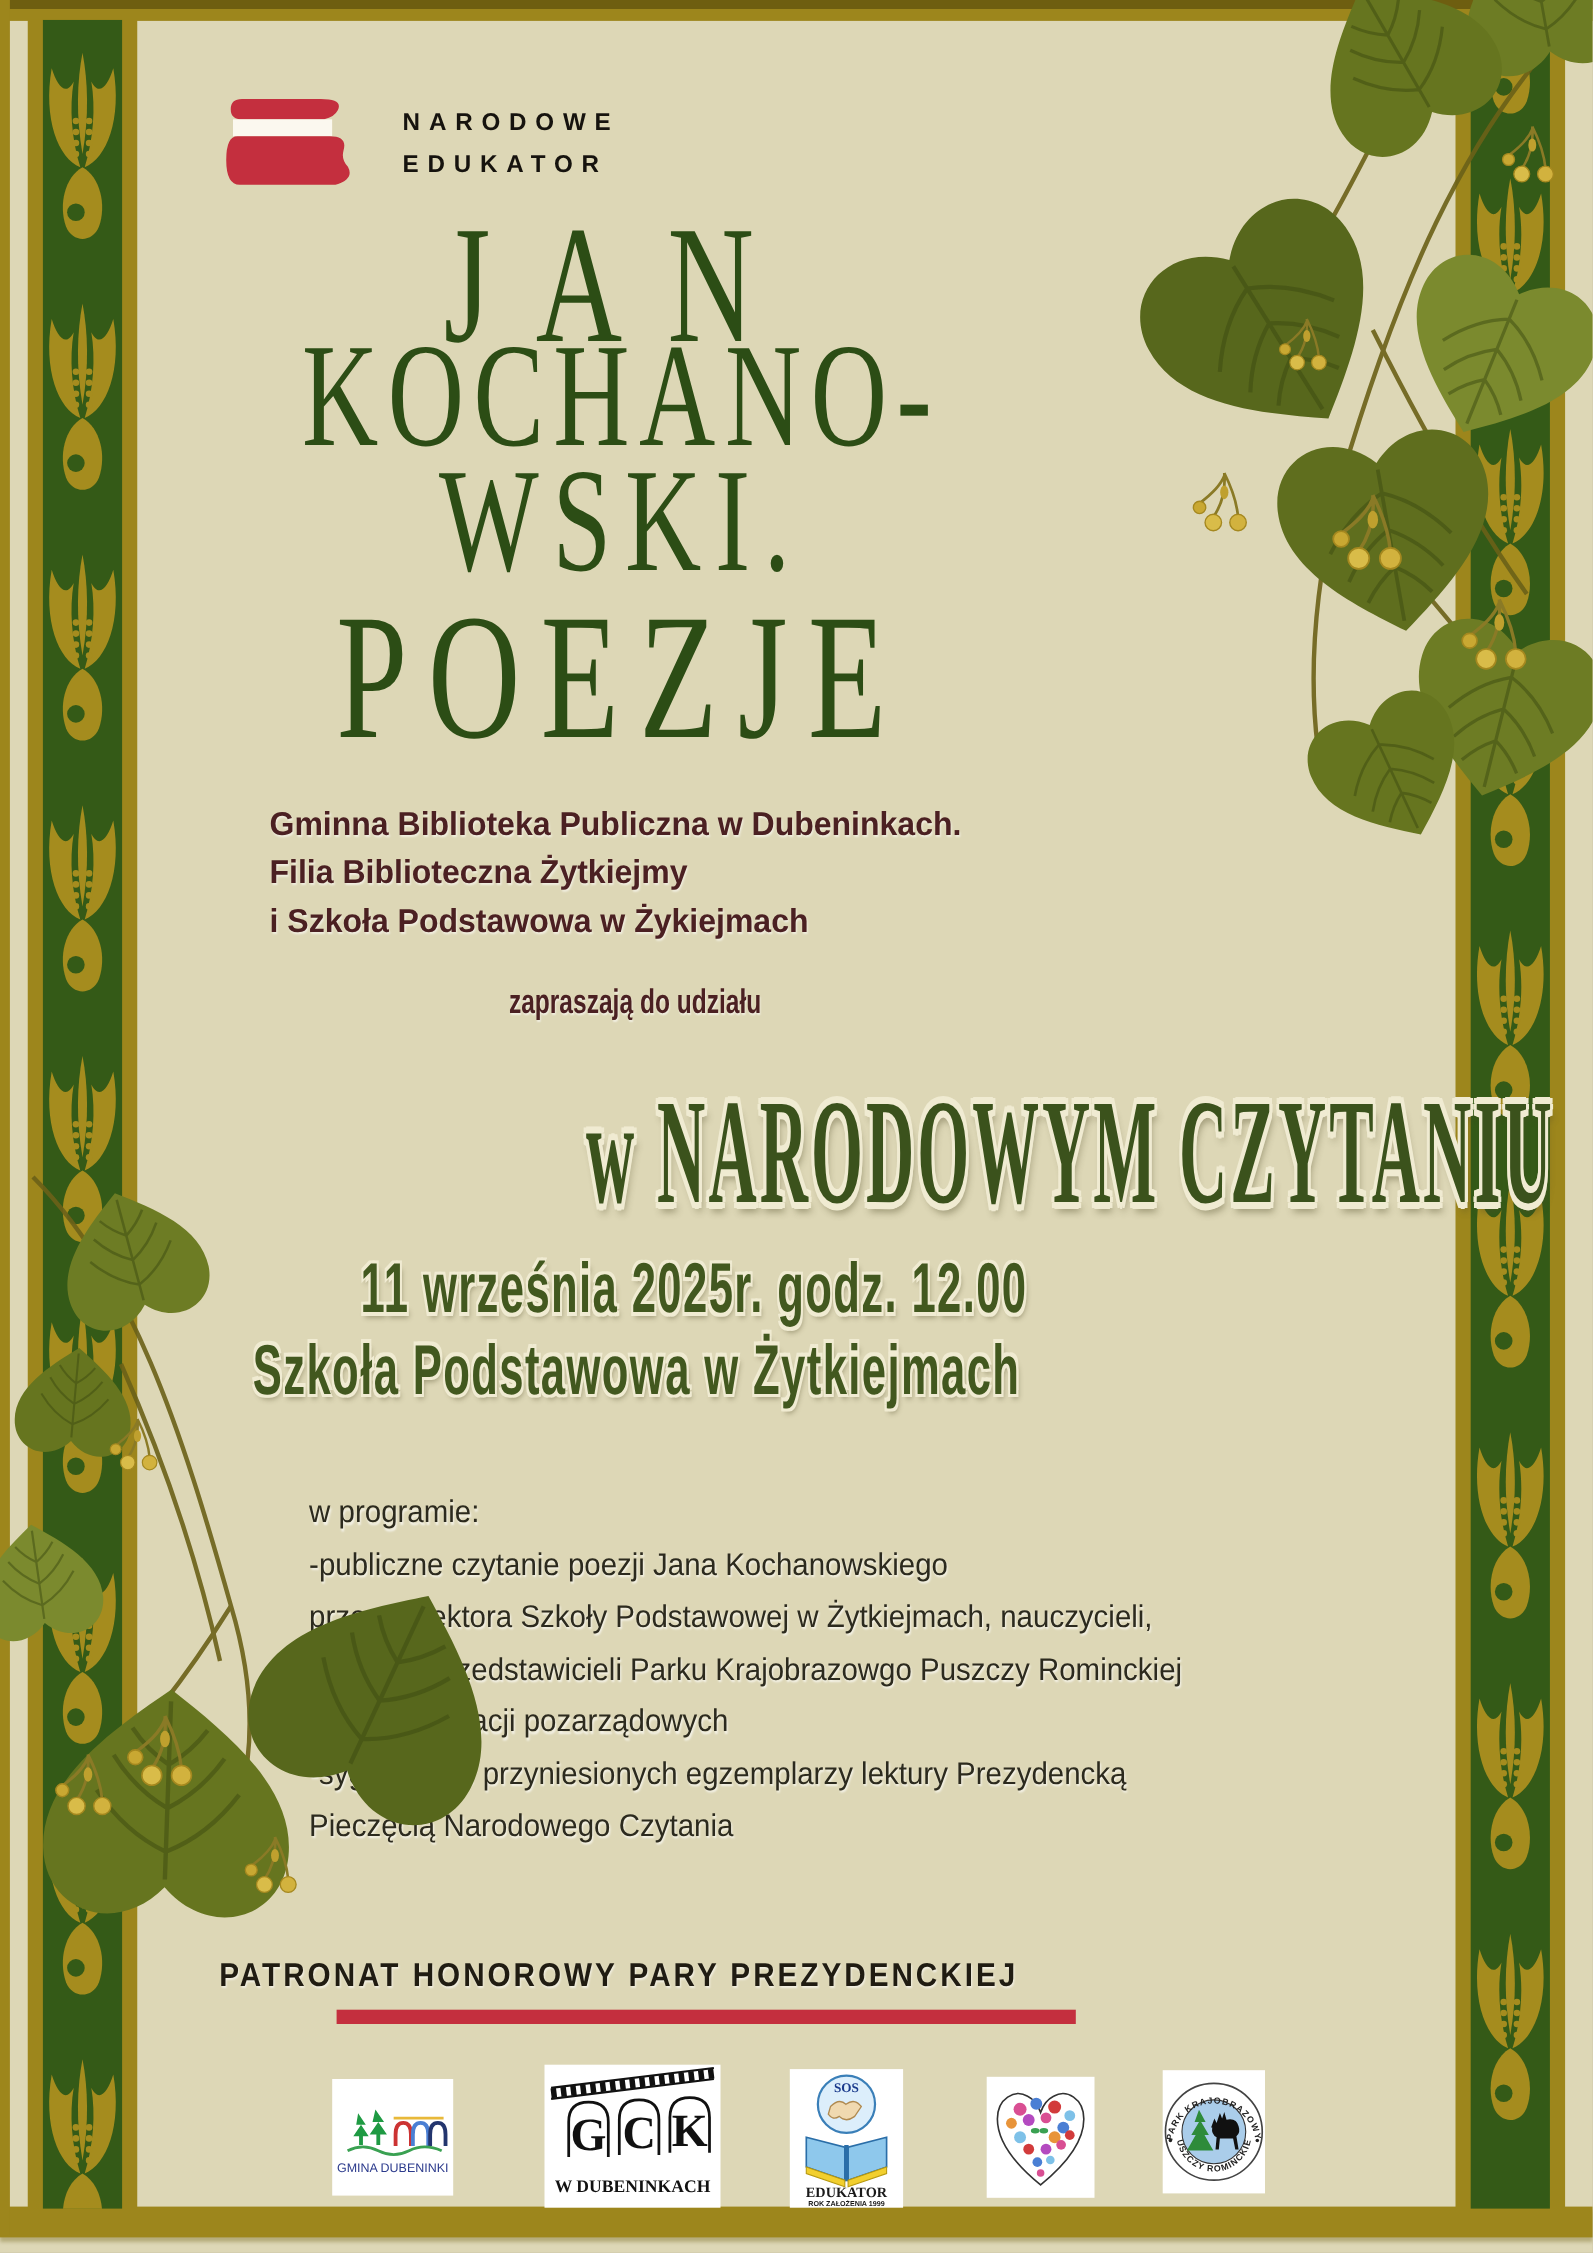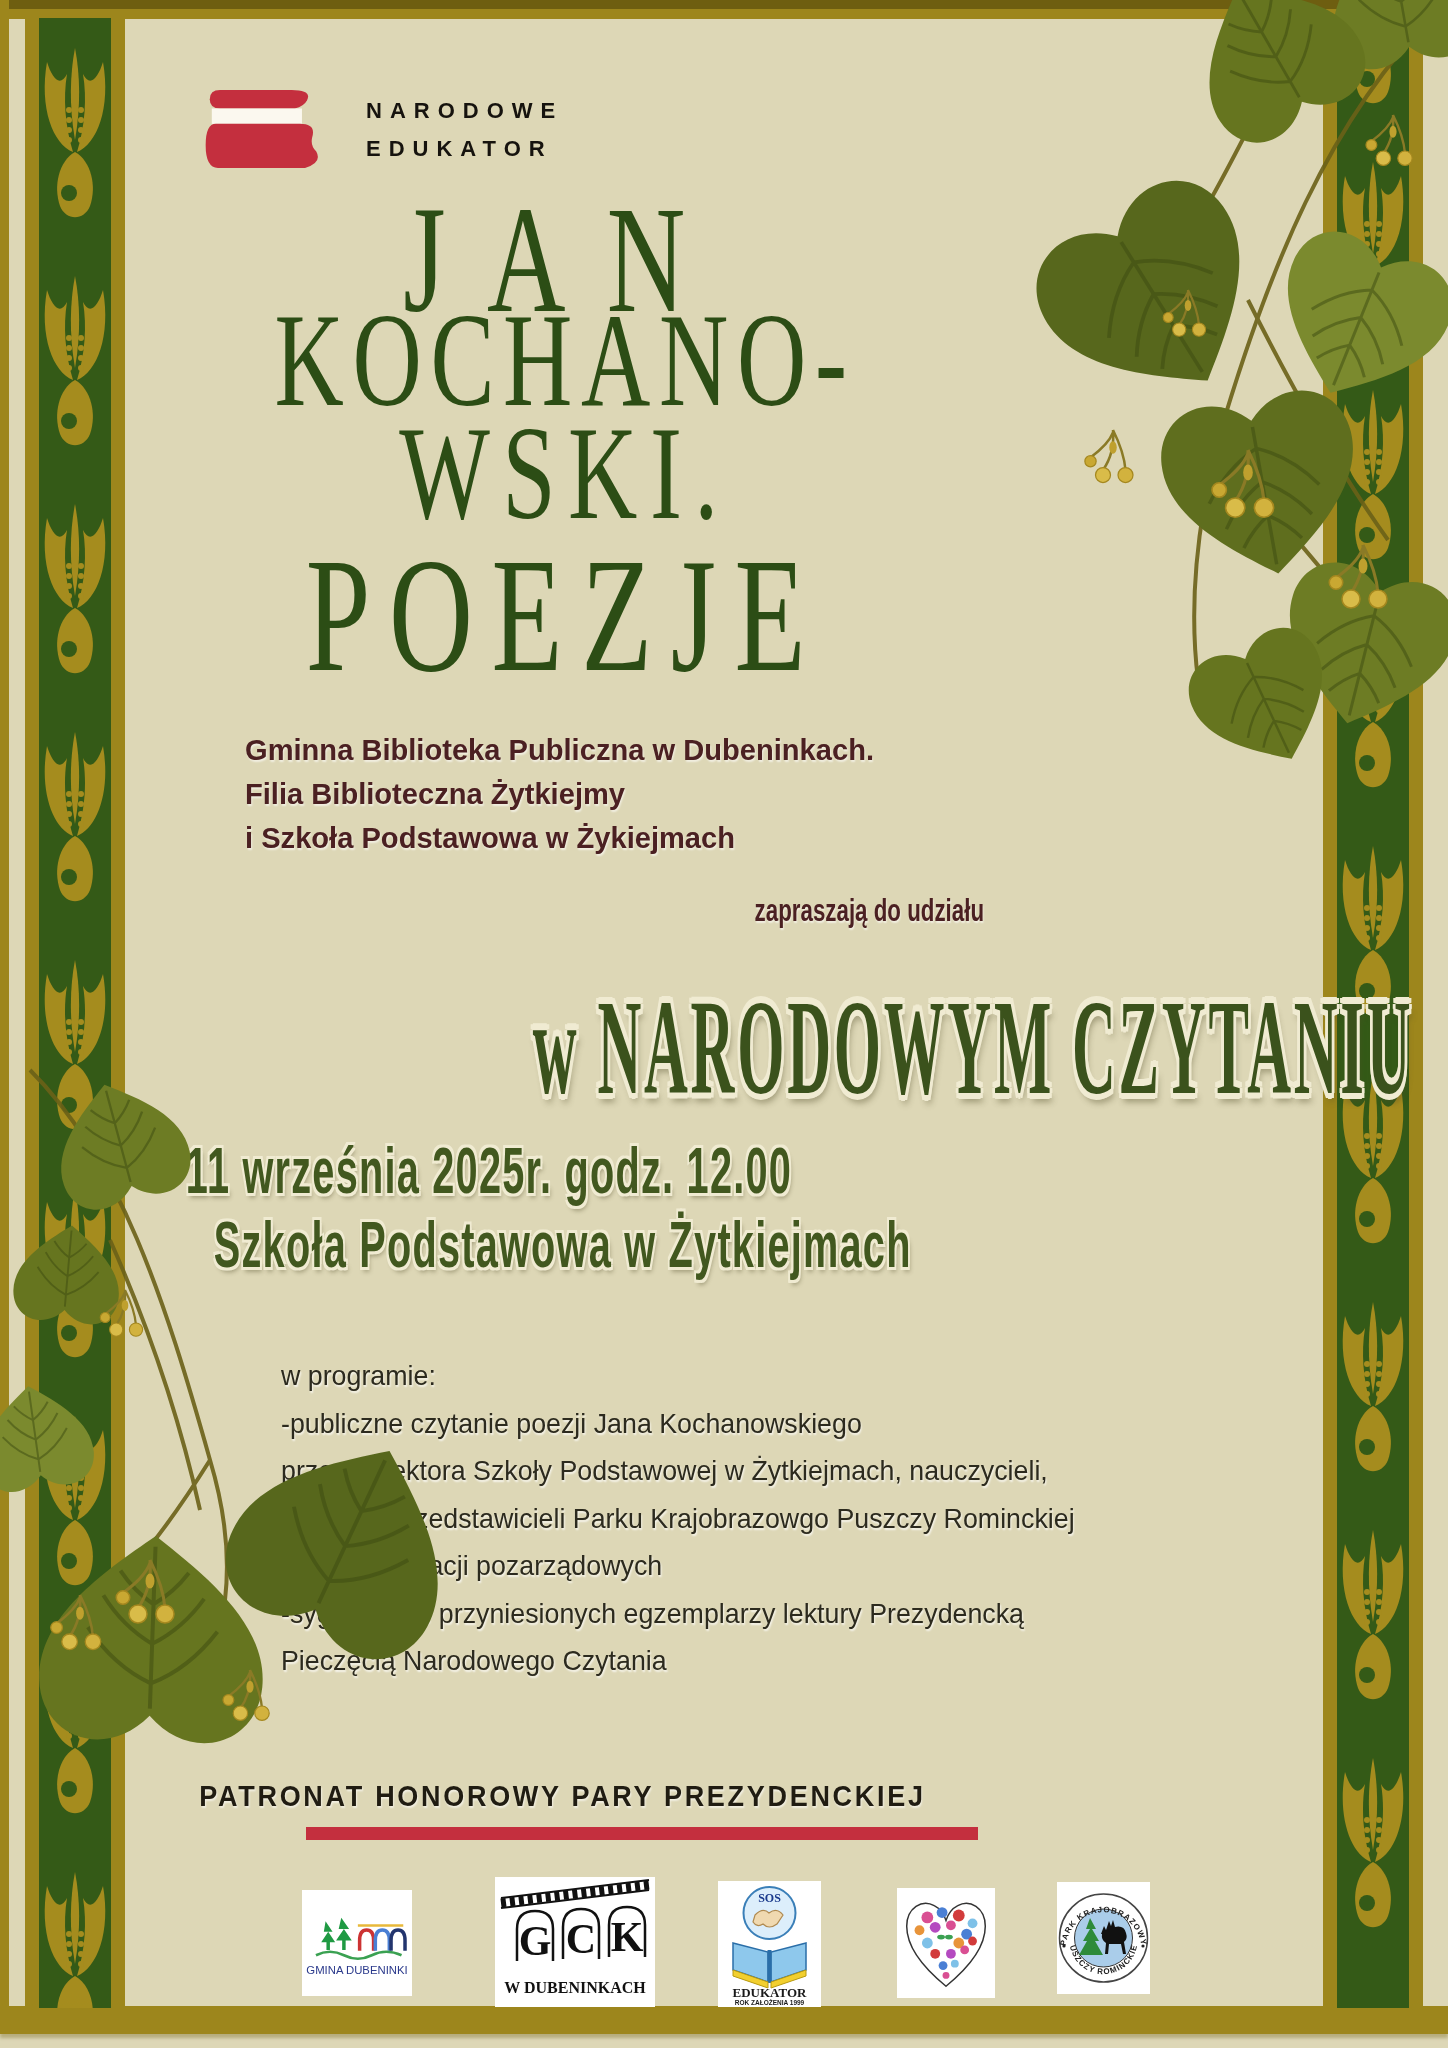--- a/index.html
+++ b/index.html
@@ -23,34 +23,34 @@
          transform-origin:center top;}
   .t1{top:172px;font-size:145px;letter-spacing:.38em;}
   .t2{top:283px;font-size:128px;letter-spacing:.09em;}
   .t3{top:396px;font-size:128px;letter-spacing:.13em;}
   .t4{top:522px;font-size:155px;letter-spacing:.16em;}
   
   .organizers{position:absolute;left:245px;top:728px;font-size:30px;font-weight:bold;
               line-height:44px;color:#4b2022;transform:scaleX(.97);transform-origin:left top;
               text-shadow:1px 2px 2px rgba(255,255,255,.6);}
   
-  .invite{position:absolute;left:125px;top:893px;width:904px;text-align:right;}
+  .invite{position:absolute;left:125px;top:893px;width:904px;text-align:center;}
   .invite span{display:inline-block;font-size:31px;font-weight:bold;color:#4b2022;
                transform:scaleX(.72);white-space:nowrap;
                text-shadow:1px 2px 2px rgba(255,255,255,.6);}
   
   .headline{position:absolute;left:16px;top:968px;width:1174px;text-align:right;font-family:Liberation Serif, serif;}
   .headline span{display:inline-block;font-size:132px;font-weight:bold;letter-spacing:6px;
                  color:#3b521c;white-space:nowrap;transform:scale(.46,1.03);
                  transform-origin:center top;
                  text-shadow:-5px -5px 0 #f0ebd2,5px -5px 0 #f0ebd2,-5px 5px 0 #f0ebd2,
                   5px 5px 0 #f0ebd2,0 6px 0 #f0ebd2,0 -6px 0 #f0ebd2,6px 0 0 #f0ebd2,
                   -6px 0 0 #f0ebd2,5px 9px 10px rgba(80,75,40,.45);}
   
-  .eline{position:absolute;left:0;width:1104px;text-align:left;}
+  .eline{position:absolute;left:0;width:1104px;text-align:right;padding-left:16px;}
   .e1{top:1134px;} .e2{top:1208px;}
   .eline span{display:inline-block;font-size:64px;font-weight:bold;letter-spacing:2px;
               color:#42581f;white-space:nowrap;transform:scaleX(.62);transform-origin:center top;
               text-shadow:-3px -3px 0 #f0ebd2,3px -3px 0 #f0ebd2,-3px 3px 0 #f0ebd2,
                3px 3px 0 #f0ebd2,3px 5px 6px rgba(80,75,40,.4);}
   
   .program{position:absolute;left:281px;top:1352px;font-size:28.5px;line-height:47.5px;
            color:#2c2a1e;transform:scaleX(.94);transform-origin:left top;white-space:nowrap;
            text-shadow:1px 2px 2px rgba(255,255,255,.75);}
   

